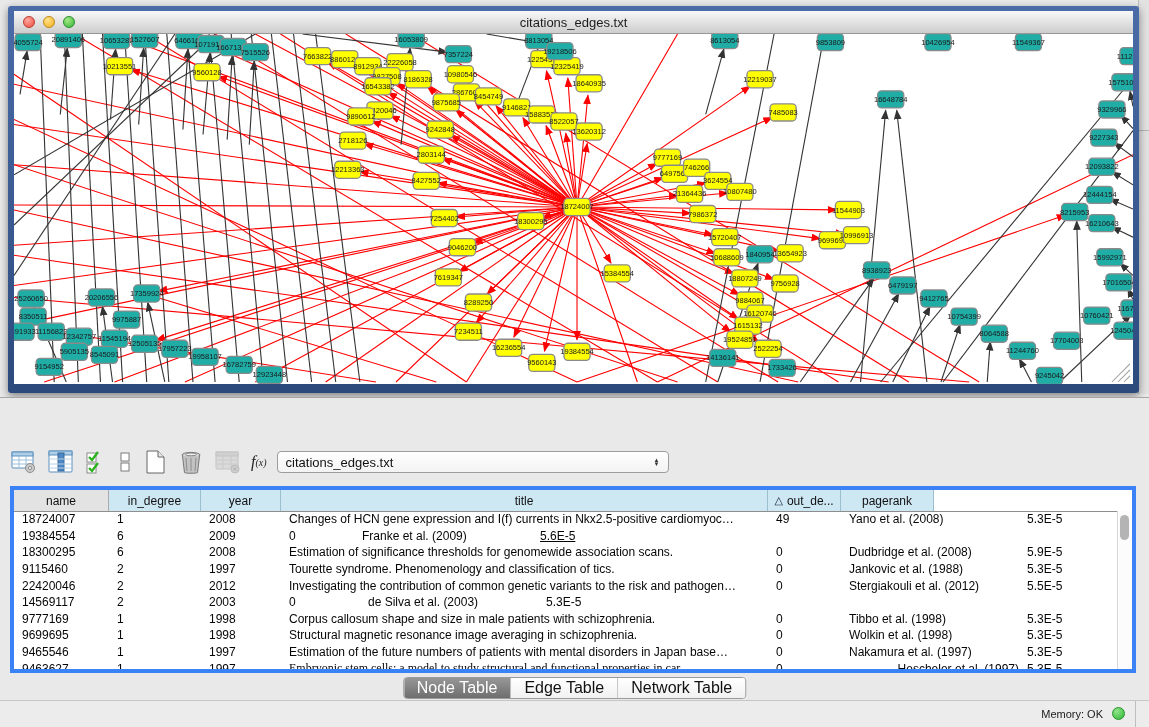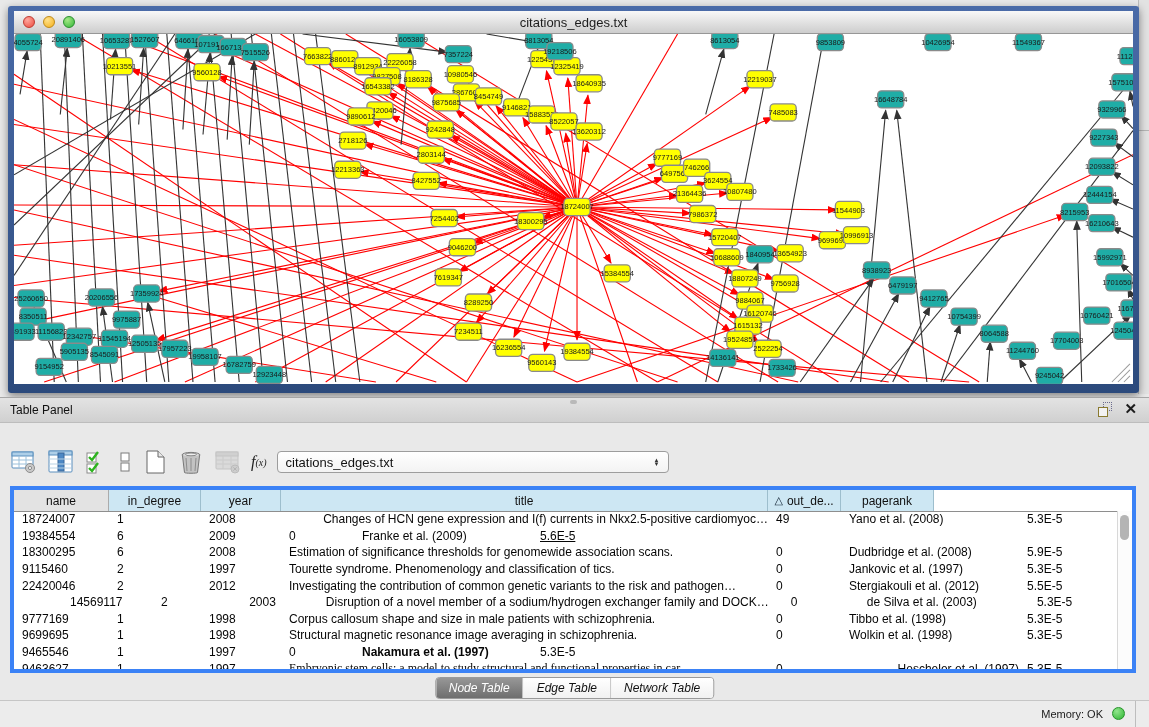--- a/index.html
+++ b/index.html
@@ -51,22 +51,22 @@
   .th.first{background:#e3e3e3;border-right:1px solid #ababab;}
   .th .sort{color:#123;margin-right:4px;font-size:11px;}
   .tbody{position:absolute;left:0;top:21px;right:14px;bottom:0;overflow:hidden;}
   .tr{display:flex;height:16.6px;align-items:center;font-size:12px;color:#060606;}
   .td{box-sizing:border-box;padding-left:8px;white-space:nowrap;overflow:hidden;text-overflow:ellipsis;}
   .vscroll{position:absolute;right:0;top:21px;width:14px;bottom:0;background:#fcfcfc;border-left:1px solid #d8d8d8;}
   .vthumb{position:absolute;left:2px;top:4px;width:9px;height:25px;background:#b4b4b4;border-radius:5px;}
 
   .tabs{position:absolute;left:50%;transform:translateX(-50%);top:279px;display:flex;height:20px;
         border:1px solid #9a9a9a;border-radius:4px;overflow:hidden;background:#fff;}
-  .tab{padding:0 13px;font-size:12px;display:flex;align-items:center;border-right:1px solid #b8b8b8;
-       color:#111;background:linear-gradient(#ffffff,#f1f1f1);white-space:nowrap;font-style:italic;}
+  .tab{padding:0 13px;font-size:16px;display:flex;align-items:center;border-right:1px solid #b8b8b8;
+       color:#111;background:linear-gradient(#ffffff,#f1f1f1);white-space:nowrap;}
   .tab:last-child{border-right:none;}
   .tab.active{background:linear-gradient(#979797,#6e6e6e);color:#fff;}
 
   .status-bar{position:absolute;left:0;bottom:0;width:1149px;height:27px;background:#ececec;border-top:1px solid #c6c6c6;box-sizing:border-box;}
   .memory{position:absolute;right:46px;top:7px;font-size:11px;color:#1a1a1a;}
   .mem-dot{position:absolute;right:24px;top:6px;width:13px;height:13px;border-radius:50%;
            background:radial-gradient(circle at 35% 30%,#93e68e,#2db531);border:1px solid #259329;box-sizing:border-box;}
   .status-div{position:absolute;right:13px;top:0;height:27px;border-left:1px solid #bdbdbd;}
 </style>
 </head>
@@ -723,29 +723,20 @@
             <line x1="1092" y1="346" x2="1110" y2="328"></line>
             <line x1="1098" y1="346" x2="1110" y2="334"></line>
             <line x1="1104" y1="346" x2="1110" y2="340"></line>
           </g>
         </svg>
     </div>
   </div>
 </div>
 
 <div class="table-panel">
-  <div class="panel-header">
-    <span class="panel-title">Table Panel</span>
-    <span class="panel-handle"></span>
-    <span class="float-btn">
-      <span class="sq-back"></span>
-        <span class="sq-front"></span>
-    </span>
-    <span class="close-btn">✕</span>
-  </div>
 
   <div class="toolbar">
     <span class="tool">
       <svg width="28" height="26">
           <rect x="2" y="3" width="21" height="16" rx="1" fill="#fff" stroke="#5a8fbe"></rect>
           <rect x="2" y="3" width="21" height="4" fill="#aecfe8" stroke="#5a8fbe"></rect>
           <path d="M2 11h21M2 15h21M9 7v12M16 7v12" stroke="#9cc0da" fill="none"></path>
           <circle cx="20" cy="19" r="4.5" fill="#c9c9c9" stroke="#8d8d8d"></circle>
           <circle cx="20" cy="19" r="1.6" fill="#f2f2f2" stroke="#8d8d8d"></circle>
         </svg>
@@ -828,21 +819,21 @@
         </div>
         <div class="th" style="width: 93px;">
           <span>pagerank</span>
         </div>
       </div>
     <div class="tbody" id="tbody">
         <div class="tr">
           <div class="td" style="width: 95px;">18724007</div>
           <div class="td" style="width: 92px;">1</div>
           <div class="td" style="width: 80px;">2008</div>
-          <div class="td" style="width: 487px; text-align: right;">Changes of HCN gene expression and I(f) currents in Nkx2.5-positive cardiomyoc…</div>
+          <div class="td" style="width: 487px;">Changes of HCN gene expression and I(f) currents in Nkx2.5-positive cardiomyoc…</div>
           <div class="td" style="width: 73px;">49</div>
           <div class="td" style="width: 178px;">Yano et al. (2008)</div>
           <div class="td" style="width: 93px;">5.3E-5</div>
         </div>
         <div class="tr">
           <div class="td" style="width: 95px;">19384554</div>
           <div class="td" style="width: 92px;">6</div>
           <div class="td" style="width: 80px;">2009</div>
           <div class="td" style="width: 73px;">0</div>
           <div class="td" style="width: 178px;">Franke et al. (2009)</div>
@@ -856,37 +847,36 @@
           <div class="td" style="width: 73px;">0</div>
           <div class="td" style="width: 178px;">Dudbridge et al. (2008)</div>
           <div class="td" style="width: 93px;">5.9E-5</div>
         </div>
         <div class="tr">
           <div class="td" style="width: 95px;">9115460</div>
           <div class="td" style="width: 92px;">2</div>
           <div class="td" style="width: 80px;">1997</div>
           <div class="td" style="width: 487px;">Tourette syndrome. Phenomenology and classification of tics.</div>
           <div class="td" style="width: 73px;">0</div>
-          <div class="td" style="width: 178px;">Jankovic et al. (1997)</div>
+          <div class="td" style="width: 178px;">Jankovic et al. (1988)</div>
           <div class="td" style="width: 93px;">5.3E-5</div>
         </div>
         <div class="tr">
           <div class="td" style="width: 95px;">22420046</div>
           <div class="td" style="width: 92px;">2</div>
           <div class="td" style="width: 80px;">2012</div>
           <div class="td" style="width: 487px;">Investigating the contribution of common genetic variants to the risk and pathogen…</div>
           <div class="td" style="width: 73px;">0</div>
           <div class="td" style="width: 178px;">Stergiakouli et al. (2012)</div>
           <div class="td" style="width: 93px;">5.5E-5</div>
         </div>
         <div class="tr">
-          <div class="td" style="width: 95px; margin-left: 48px;">14569117</div>
+          <div class="td" style="width: 95px;">14569117</div>
           <div class="td" style="width: 92px;">2</div>
           <div class="td" style="width: 80px;">2003</div>
-          <div class="td" style="width: 487px;">Disruption of a novel member of a sodium/hydrogen exchanger family and DOCK…</div>
           <div class="td" style="width: 73px;">0</div>
           <div class="td" style="width: 178px; margin-left: 6px;">de Silva et al. (2003)</div>
           <div class="td" style="width: 93px;">5.3E-5</div>
         </div>
         <div class="tr">
           <div class="td" style="width: 95px;">9777169</div>
           <div class="td" style="width: 92px;">1</div>
           <div class="td" style="width: 80px;">1998</div>
           <div class="td" style="width: 487px;">Corpus callosum shape and size in male patients with schizophrenia.</div>
           <div class="td" style="width: 73px;">0</div>
@@ -899,22 +889,23 @@
           <div class="td" style="width: 80px;">1998</div>
           <div class="td" style="width: 487px;">Structural magnetic resonance image averaging in schizophrenia.</div>
           <div class="td" style="width: 73px;">0</div>
           <div class="td" style="width: 178px;">Wolkin et al. (1998)</div>
           <div class="td" style="width: 93px;">5.3E-5</div>
         </div>
         <div class="tr">
           <div class="td" style="width: 95px;">9465546</div>
           <div class="td" style="width: 92px;">1</div>
           <div class="td" style="width: 80px;">1997</div>
+          <div class="td" style="width: 487px;">Estimation of the future numbers of patients with mental disorders in Japan base…</div>
           <div class="td" style="width: 73px;">0</div>
-          <div class="td" style="width: 178px; font-weight: bold;">Nakamura et al. (1997)</div>
+          <div class="td" style="width: 178px;">Nakamura et al. (1997)</div>
           <div class="td" style="width: 93px;">5.3E-5</div>
         </div>
         <div class="tr">
           <div class="td" style="width: 95px;">9463627</div>
           <div class="td" style="width: 92px;">1</div>
           <div class="td" style="width: 80px;">1997</div>
           <div class="td" style="width: 487px; font-family: Liberation Serif, serif;">Embryonic stem cells: a model to study structural and functional properties in car…</div>
           <div class="td" style="width: 73px;">0</div>
           <div class="td" style="width: 178px; text-align: right;">Hescheler et al. (1997)</div>
           <div class="td" style="width: 93px;">5.3E-5</div>

